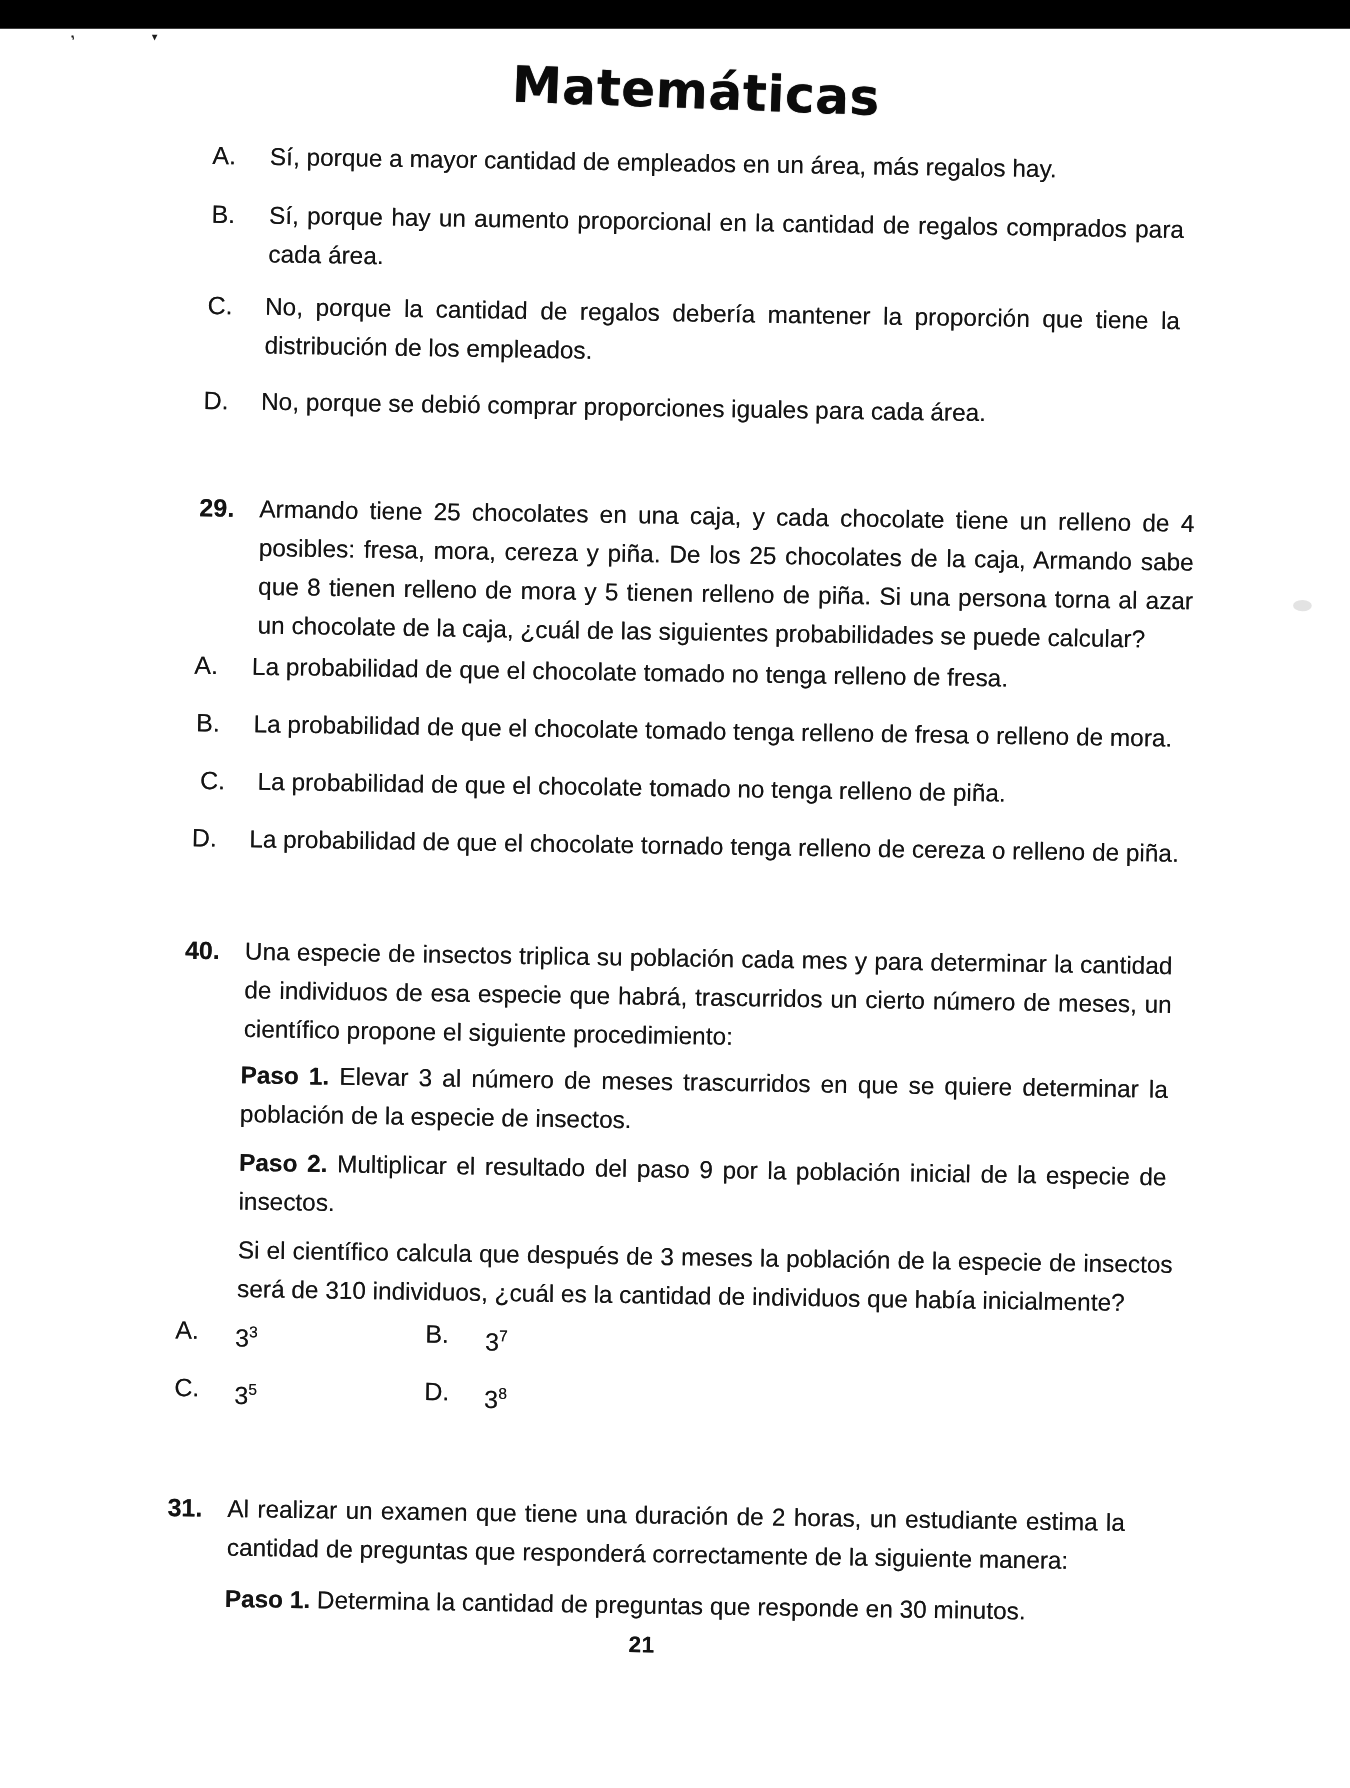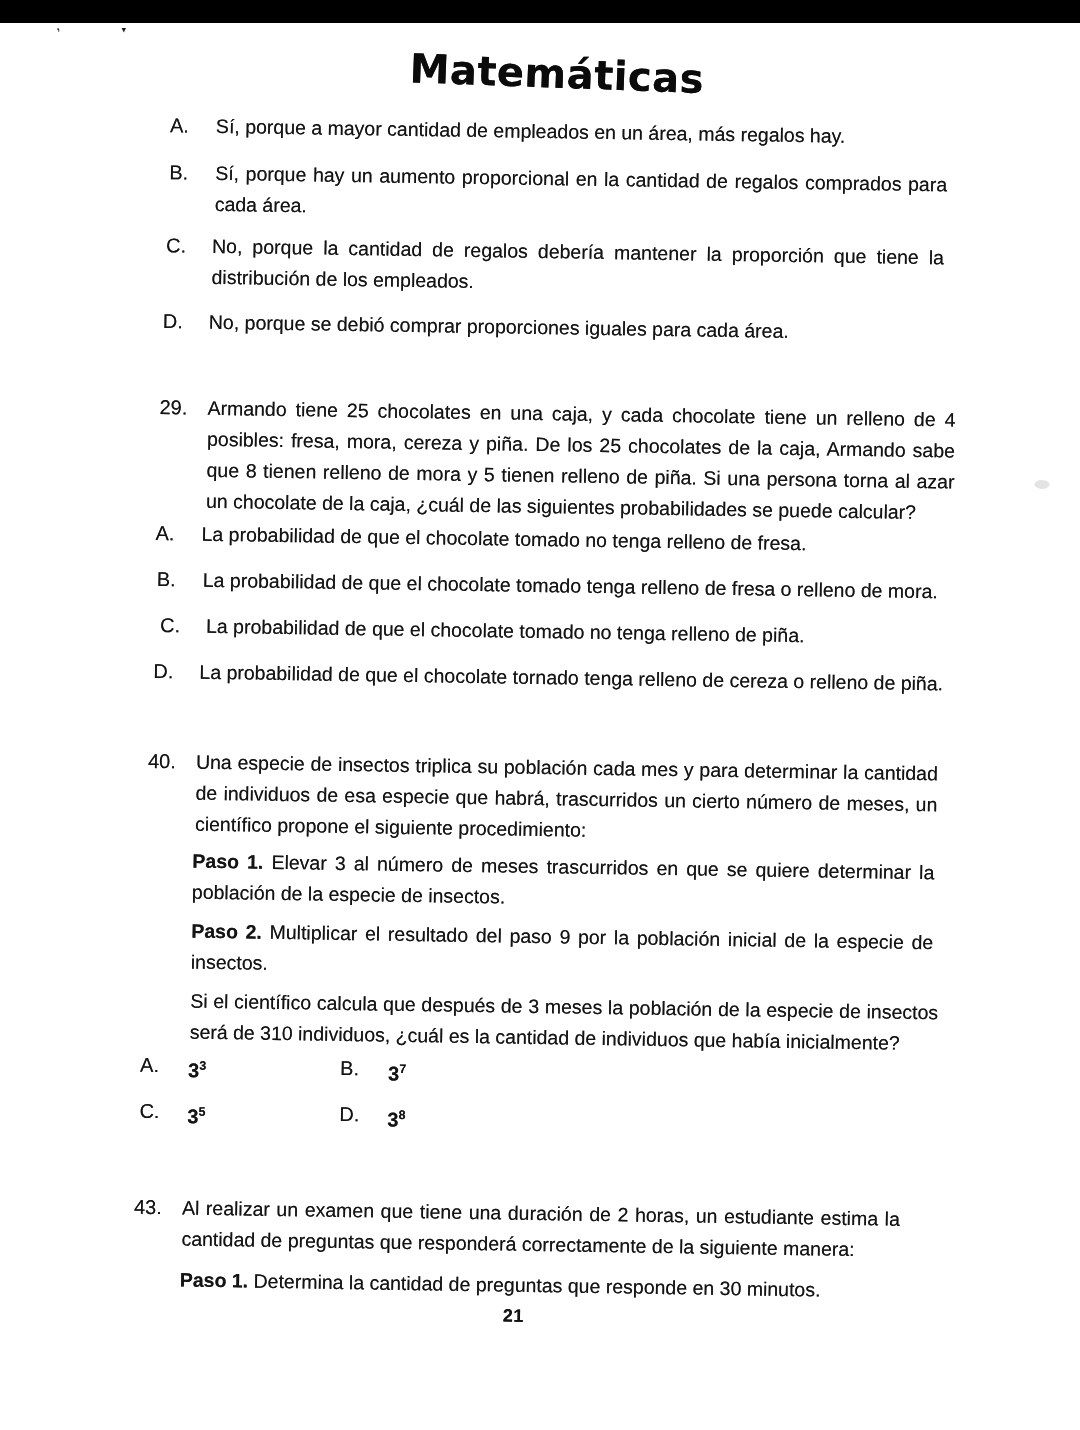--- a/index.html
+++ b/index.html
@@ -16,28 +16,28 @@
   .title{
     position:absolute;top:50px;left:0;width:1080px;margin:0;box-sizing:border-box;
     padding-left:36px;text-align:center;
     font-family:"DejaVu Sans",sans-serif;font-size:40px;font-weight:bold;color:#0b0b0b;
     letter-spacing:0.5px;transform:rotate(1.2deg);
     text-shadow:0 0 0.6px rgba(0,0,0,.8);
   }
   .block{position:absolute;display:flex;align-items:flex-start;}
   .letter{flex:none;width:46px;font-size:20px;line-height:31px;
     text-shadow:0 0 0.5px rgba(20,20,20,.7);}
-  .qnum{font-weight:normal;width:48px;}
+  .qnum{font-weight:bold;width:48px;}
   .btext{font-size:19.5px;line-height:31px;text-align:justify;
     text-shadow:0 0 0.5px rgba(20,20,20,.7);}
   .single .btext{text-align:left;white-space:nowrap;}
   .paso{position:absolute;margin:0;font-size:19.5px;line-height:31px;text-align:justify;
     text-shadow:0 0 0.5px rgba(20,20,20,.7);}
   .plabel{font-weight:bold;}
-  .expval{font-size:20px;line-height:31px;text-shadow:0 0 0.5px rgba(20,20,20,.7);font-weight:bold;}
+  .expval{font-size:20px;line-height:31px;text-shadow:0 0 0.5px rgba(20,20,20,.7);}
   .expval sup{font-size:12.5px;}
   .exp-letter{flex:none;width:48px;font-size:20px;line-height:31px;
     text-shadow:0 0 0.5px rgba(20,20,20,.7);}
   .pagenum{position:absolute;top:1306px;left:0;width:1068px;text-align:center;
     font-size:18px;font-weight:bold;letter-spacing:0.5px;
     text-shadow:0 0 0.5px rgba(20,20,20,.8);}
   .smudge{position:absolute;top:472px;left:1042px;width:15px;height:9px;
     background:#d9d9d9;border-radius:50%;opacity:.75;}
 </style>
 </head>
@@ -117,21 +117,21 @@
     <div class="block" style="top:1102px;left:157px;">
       <span class="exp-letter">C.</span>
       <span class="expval"><span>3</span><sup>5</sup></span>
     </div>
     <div class="block" style="top:1102px;left:357px;">
       <span class="exp-letter">D.</span>
       <span class="expval"><span>3</span><sup>8</sup></span>
     </div>
 
     <div class="block" style="top:1198px;left:153px;">
-      <span class="letter qnum">43.</span>
+      <span class="letter qnum">31.</span>
       <span class="btext" style="width:718px;">Al realizar un examen que tiene una duración de 2 horas, un estudiante estima la cantidad de preguntas que responderá correctamente de la siguiente manera:</span>
     </div>
     <p class="paso" style="top:1270px;left:200px;width:742px;">
       <span class="plabel">Paso 1. </span>
       <span>Determina la cantidad de preguntas que responde en 30 minutos.</span>
     </p>
 
     <div class="smudge"></div>
 
     <div class="pagenum">21</div>

